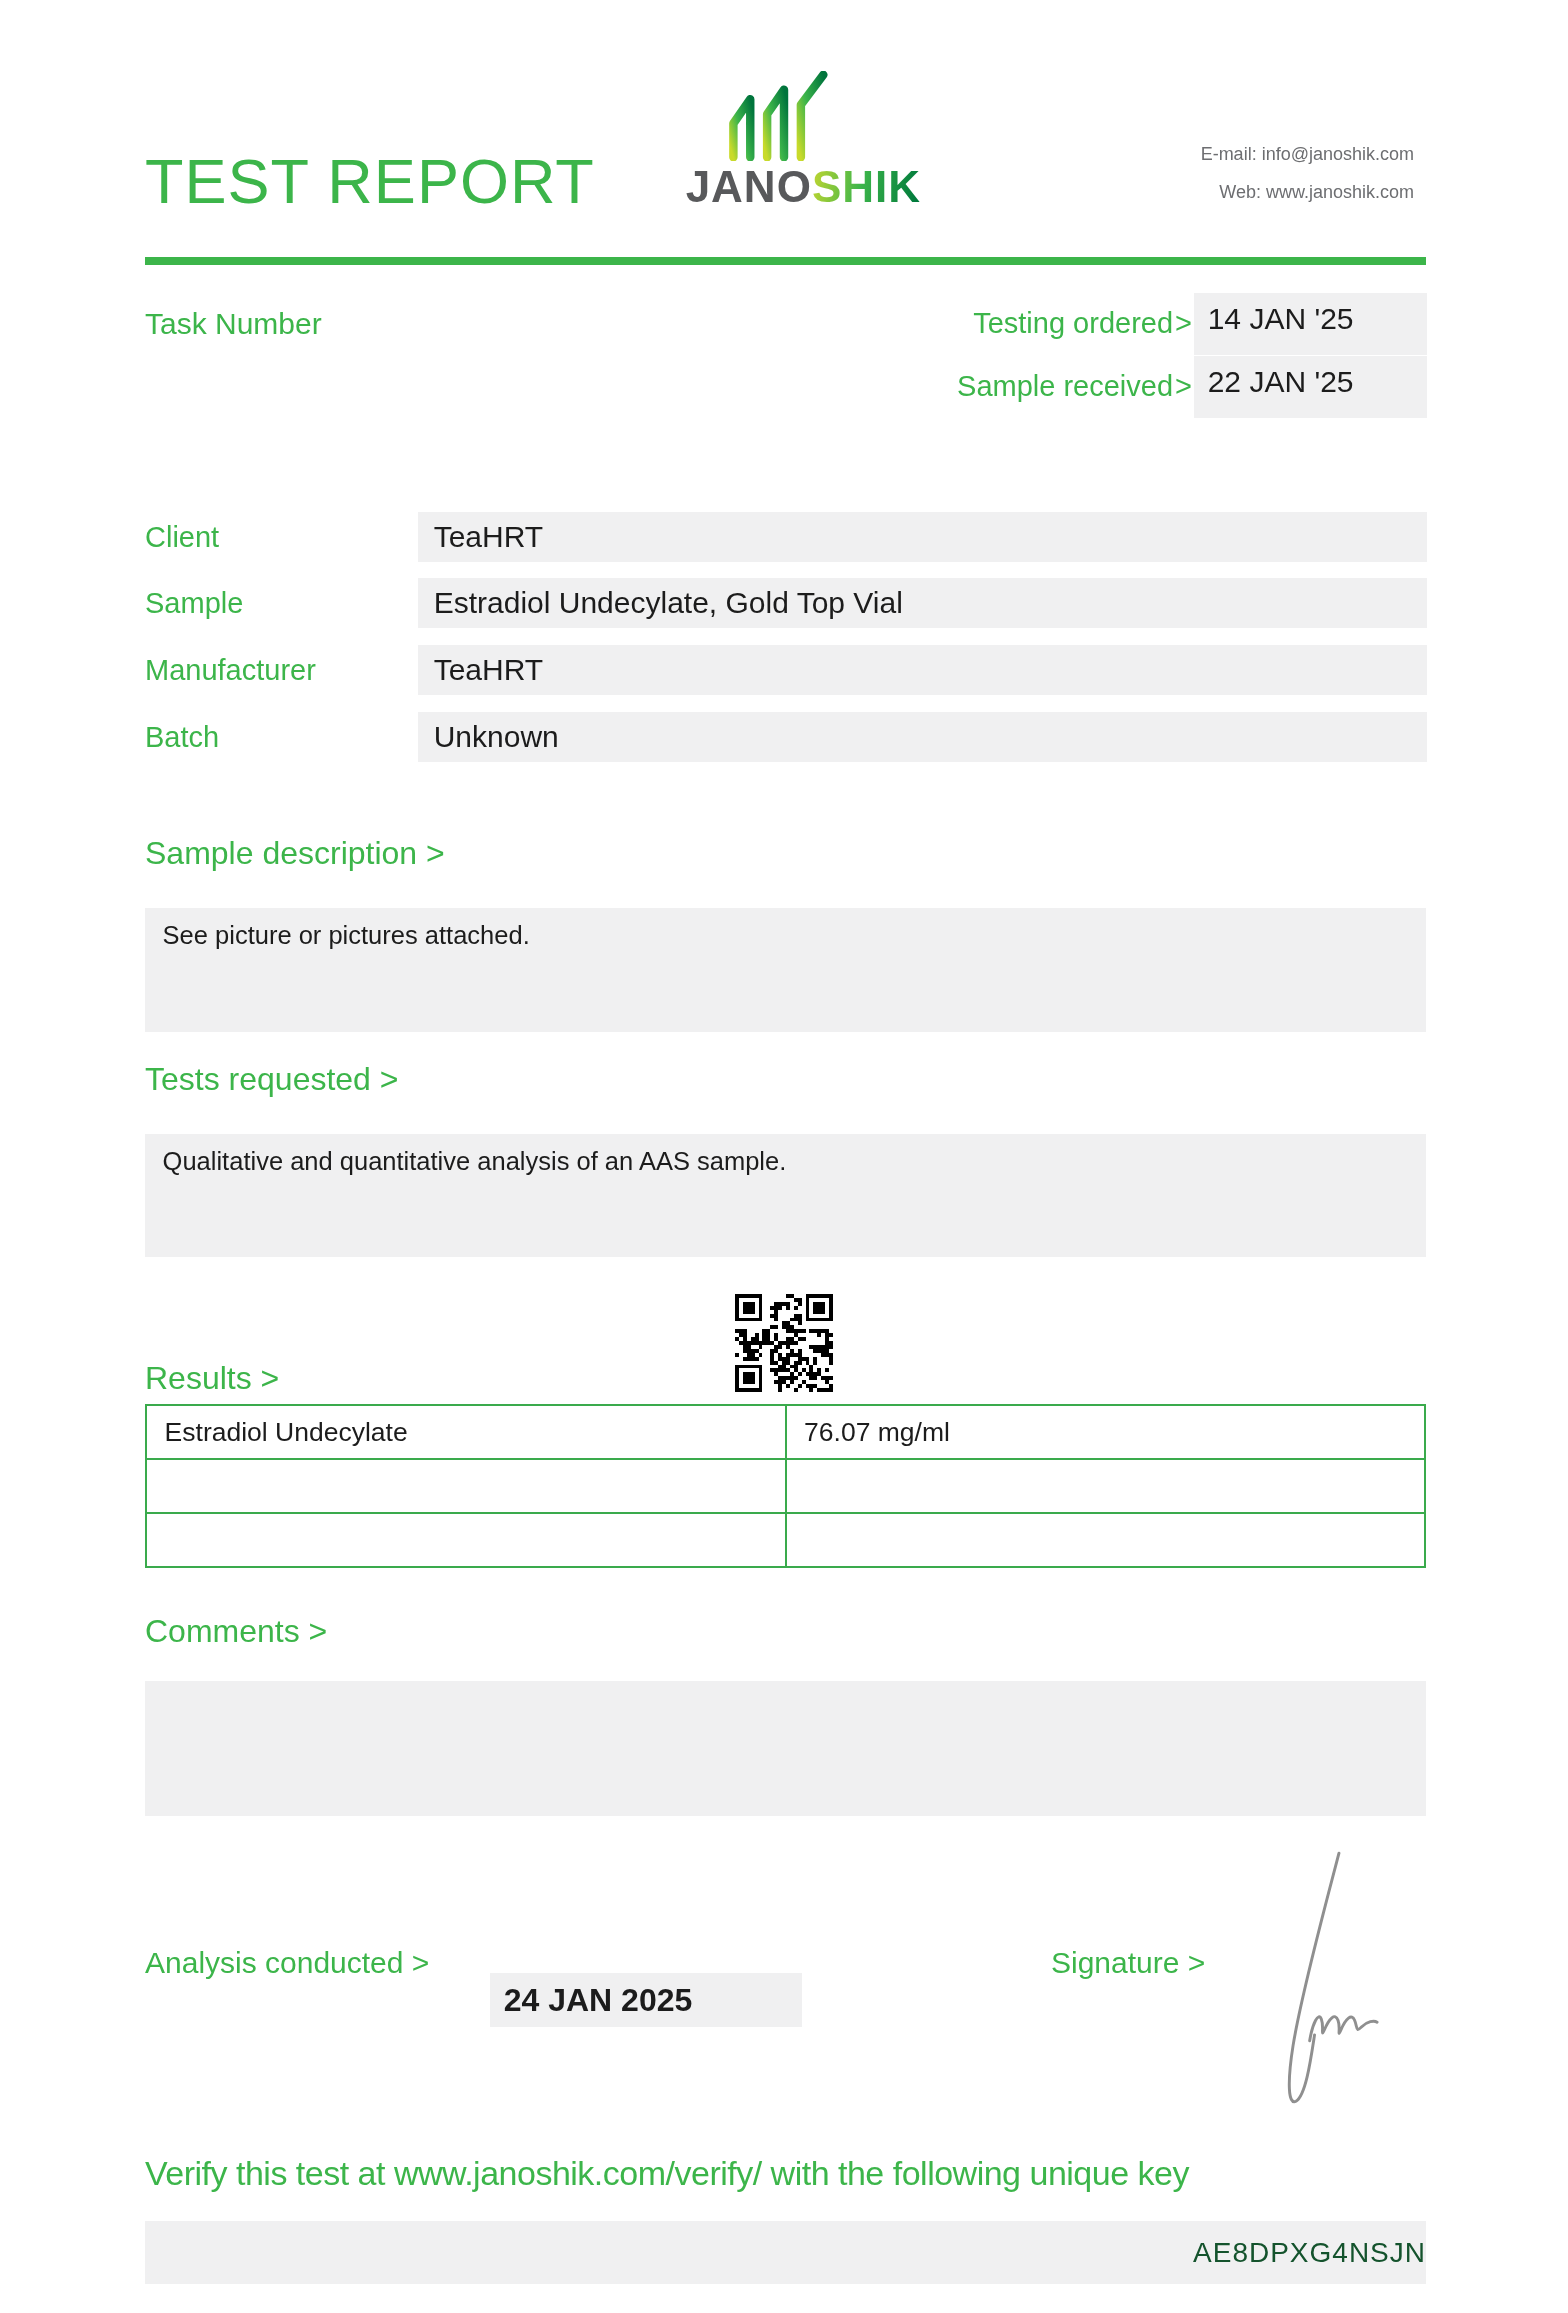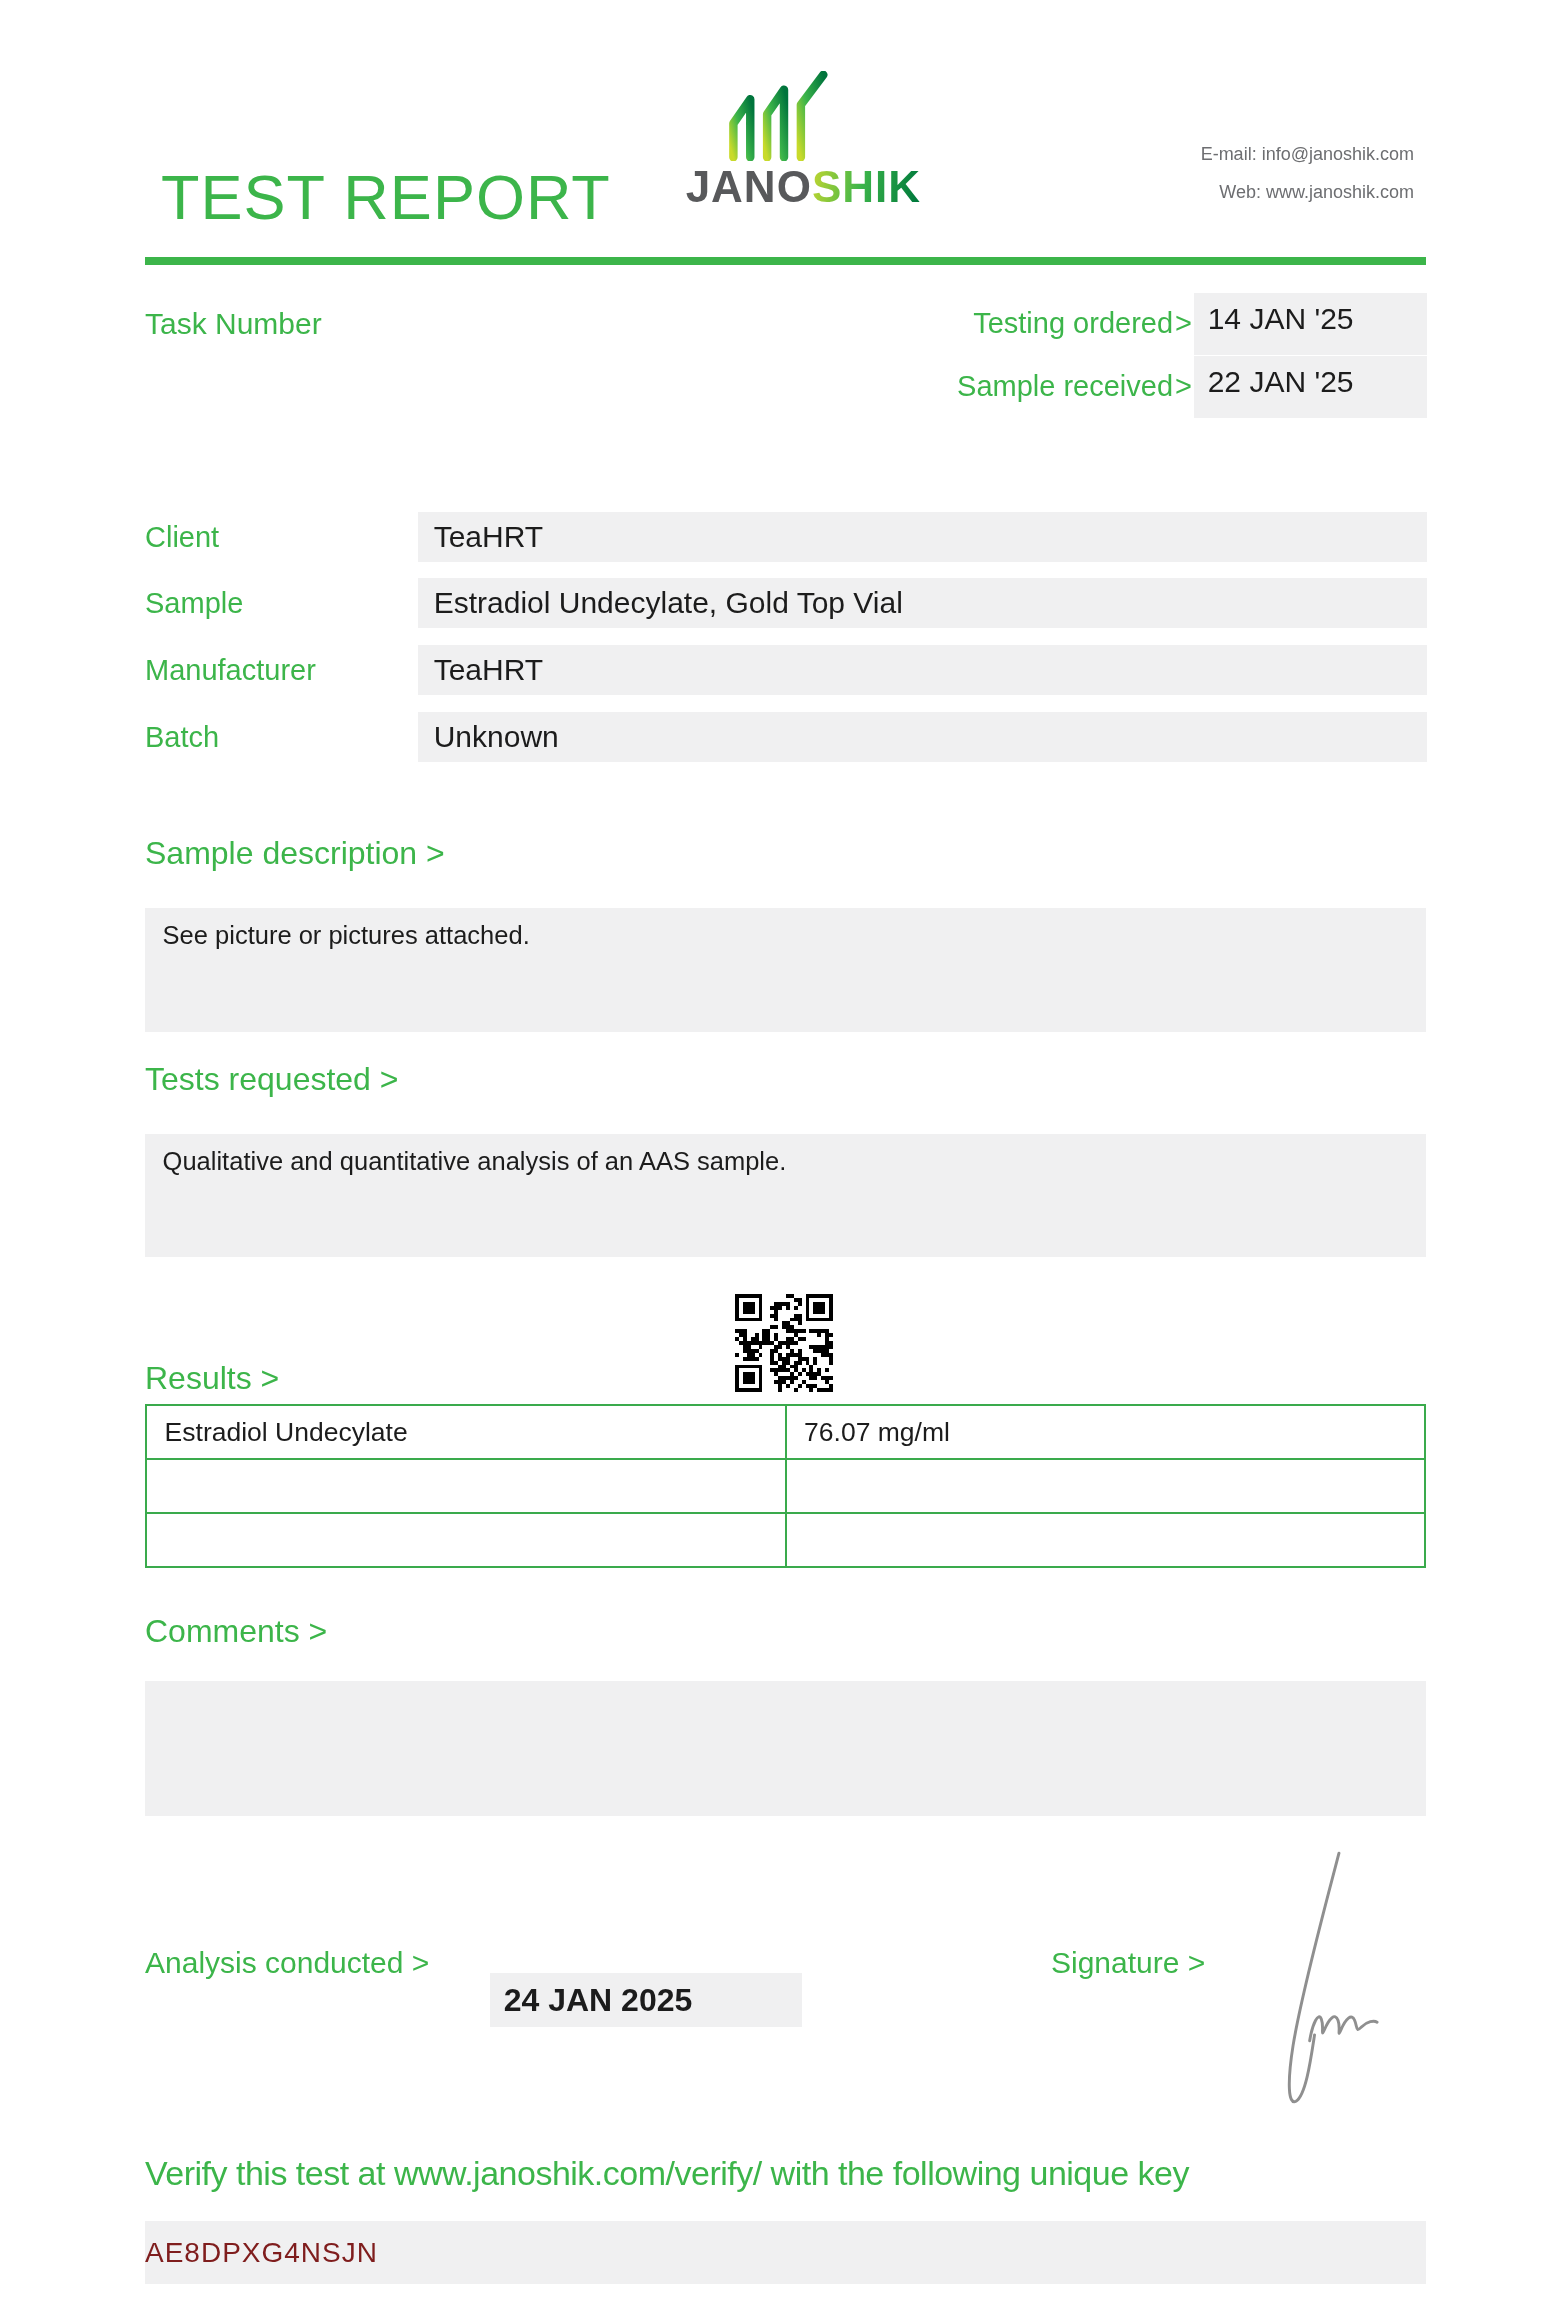--- a/index.html
+++ b/index.html
@@ -11,21 +11,21 @@
     --table-border:#3aaa4c;
     --signature-gray:#8f8f8f;
   }
   html,body{margin:0;padding:0;background:#ffffff;}
   .page{
     position:relative;width:1568px;height:2313px;background:#fff;overflow:hidden;
     font-family:"Liberation Sans",sans-serif;color:var(--ink);
   }
   
   .title{
-    position:absolute;left:145px;top:145px;margin:16px;
+    position:absolute;left:145px;top:145px;margin:0;
     font-size:63px;font-weight:400;letter-spacing:1px;color:var(--accent-green);
     white-space:nowrap;
   }
   .logo{position:absolute;left:647px;top:71px;width:274px;text-align:right;}
   .logo svg{display:block;margin:0 auto 2px auto;}
   .logo-text{font-size:44px;font-weight:700;letter-spacing:1px;color:var(--logo-gray);line-height:47px;white-space:nowrap;}
   .logo-green{color:#2fa149;}
   @supports (-webkit-background-clip:text){
     .logo-green{
       background:linear-gradient(100deg,#b5d333 5%,#3cb54a 45%,#007a3c 95%);
@@ -55,21 +55,21 @@
   .results-table{position:absolute;left:145px;top:1404px;width:1281px;border-collapse:collapse;table-layout:fixed;}
   .results-table td{border:2.9px solid var(--table-border);height:52px;font-size:26.5px;color:var(--ink);padding:0 0 0 17.6px;vertical-align:middle;white-space:nowrap;overflow:hidden;margin-top:24px;}
   
   .an-label{position:absolute;left:145px;top:1936px;height:54px;line-height:54px;font-size:30px;color:var(--accent-green);white-space:nowrap;}
   .an-box{position:absolute;left:490px;top:1973px;width:312px;height:54px;background:var(--box-gray);font-weight:bold;}
   .an-box .box-text{line-height:54px;font-size:32px;padding-left:13.7px;}
   .sig-label{position:absolute;left:1051px;top:1936px;height:54px;line-height:54px;font-size:30px;color:var(--accent-green);white-space:nowrap;}
   .sig{position:absolute;left:1253px;top:1845px;width:127px;height:284px;}
   .verify{position:absolute;left:145px;top:2154px;width:1299px;font-size:34px;letter-spacing:-0.5px;color:var(--accent-green);white-space:nowrap;}
   .key-box{position:absolute;left:145px;top:2221px;width:1281px;height:63px;background:var(--box-gray);}
-  .key-text{text-align:left;line-height:63px;font-size:28px;letter-spacing:1px;color:#7f1d1d;}
+  .key-text{text-align:right;line-height:63px;font-size:28px;letter-spacing:1px;color:#14532d;}
 </style>
 </head>
 <body>
 
 <div class="page">
 
   <h1 class="title">TEST REPORT</h1>
 
   <div class="logo">
     <svg width="118" height="90" viewBox="0 0 124 96" fill="none">

